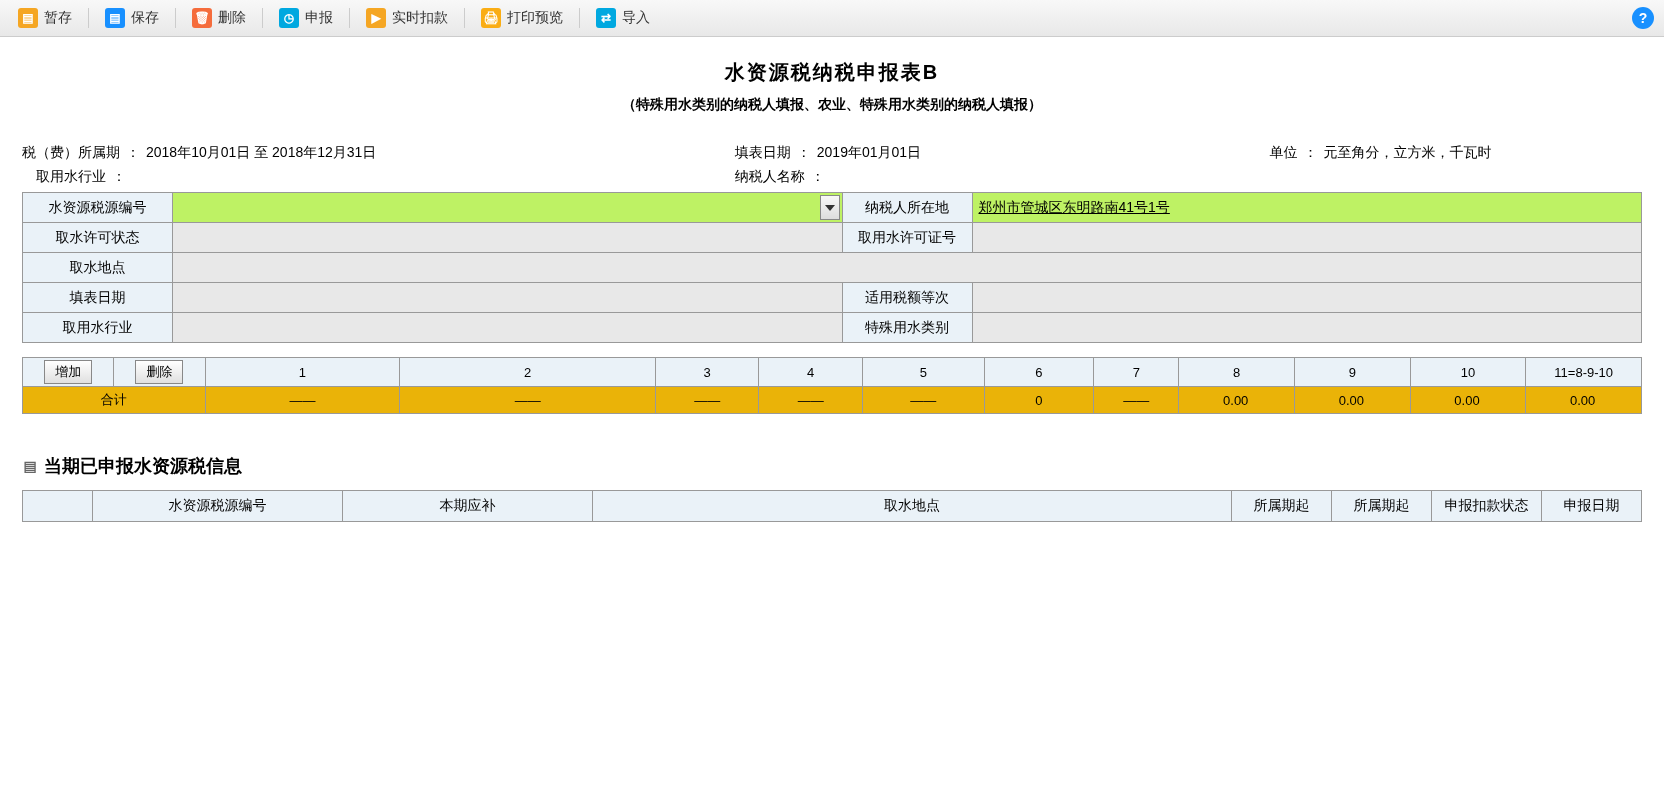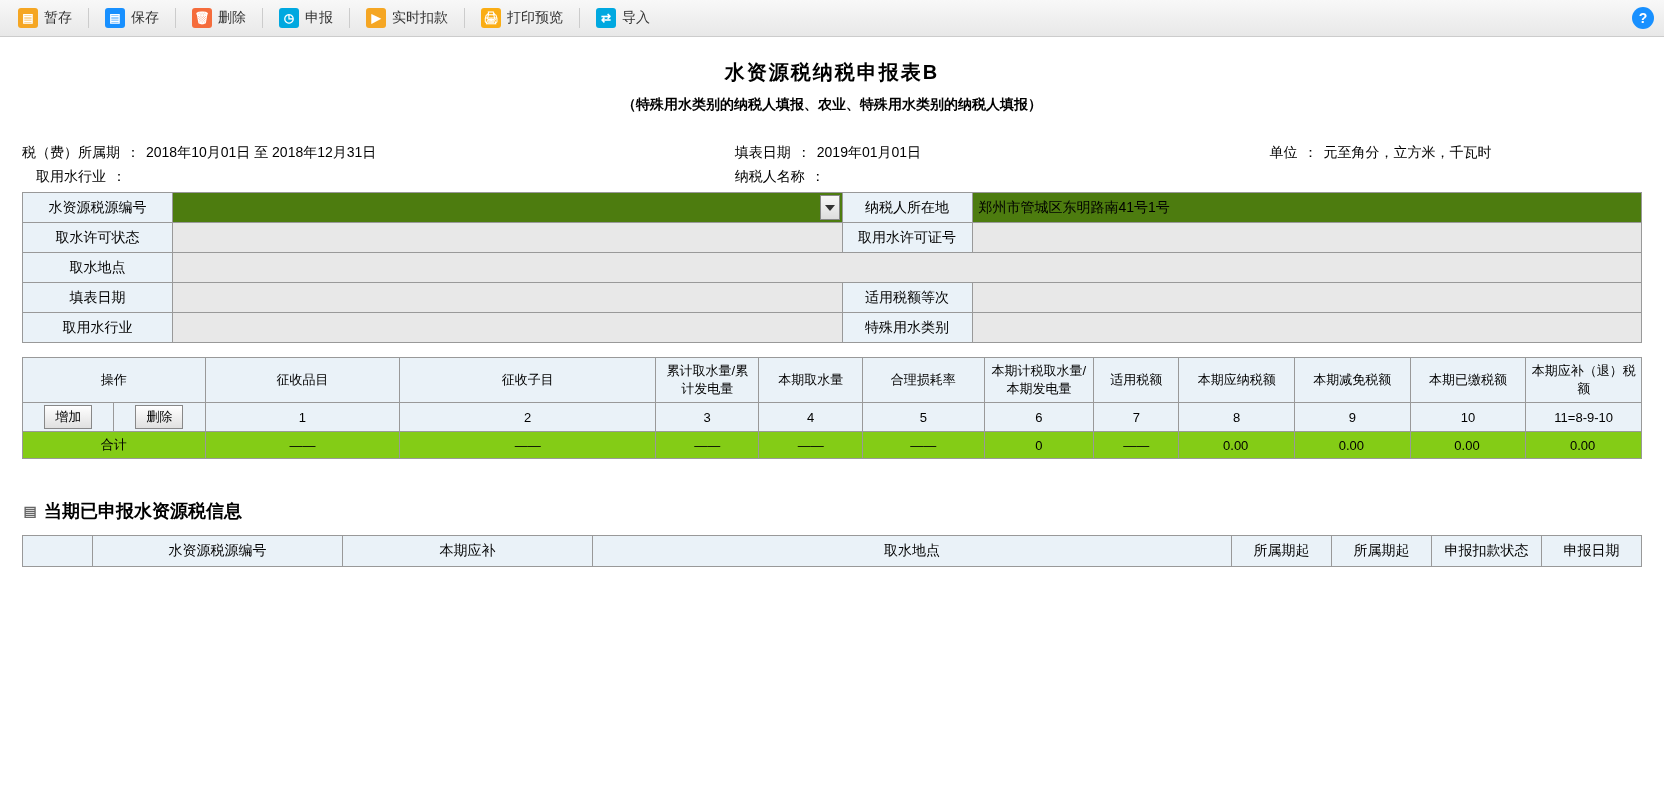--- a/index.html
+++ b/index.html
@@ -107,21 +107,22 @@
     }
     .form-table .label-cell {
       background: #eaf2f8;
       text-align: center;
       width: 150px;
     }
     .form-table .value-cell {
       background: #e8e8e8;
     }
     .form-table .value-cell-white {
-      background: #4d7c0f;
+      background: #bef264;
+      text-decoration: underline;
     }
     .dropdown-cell {
       position: relative;
     }
     .dropdown-arrow {
       position: absolute;
       right: 2px;
       top: 2px;
       bottom: 2px;
       width: 20px;
@@ -154,21 +155,21 @@
       vertical-align: middle;
     }
     .data-table th {
       background: #eaf2f8;
       font-weight: normal;
     }
     .data-table .num-row td {
       background: #eaf2f8;
     }
     .data-table .sum-row td {
-      background: #84cc16;
+      background: #eab308;
     }
     .action-btn {
       display: inline-block;
       background: linear-gradient(to bottom,#fff,#e0e0e0);
       border: 1px solid #888;
       padding: 2px 10px;
       font-size: 13px;
       cursor: pointer;
     }
     .right-align { text-align: right; padding-right: 6px !important; }
@@ -334,34 +335,20 @@
         <col style="width:85px">
         <col style="width:100px">
       <col style="width:90px">
         <col style="width:70px">
       <col style="width:95px">
         <col style="width:95px">
         <col style="width:95px">
         <col style="width:95px">
     </colgroup>
     <tbody>
-        <tr>
-      <th colspan="2">操作</th>
-      <th>征收品目</th>
-      <th>征收子目</th>
-      <th>累计取水量/累计发电量</th>
-      <th>本期取水量</th>
-      <th>合理损耗率</th>
-      <th>本期计税取水量/本期发电量</th>
-      <th>适用税额</th>
-      <th>本期应纳税额</th>
-      <th>本期减免税额</th>
-      <th>本期已缴税额</th>
-      <th>本期应补（退）税额</th>
-    </tr>
     <tr class="num-row">
       <td style="padding:2px"><span class="action-btn">增加</span></td>
       <td style="padding:2px"><span class="action-btn">删除</span></td>
       <td>1</td>
       <td>2</td>
       <td>3</td>
       <td>4</td>
       <td>5</td>
       <td>6</td>
       <td>7</td>

